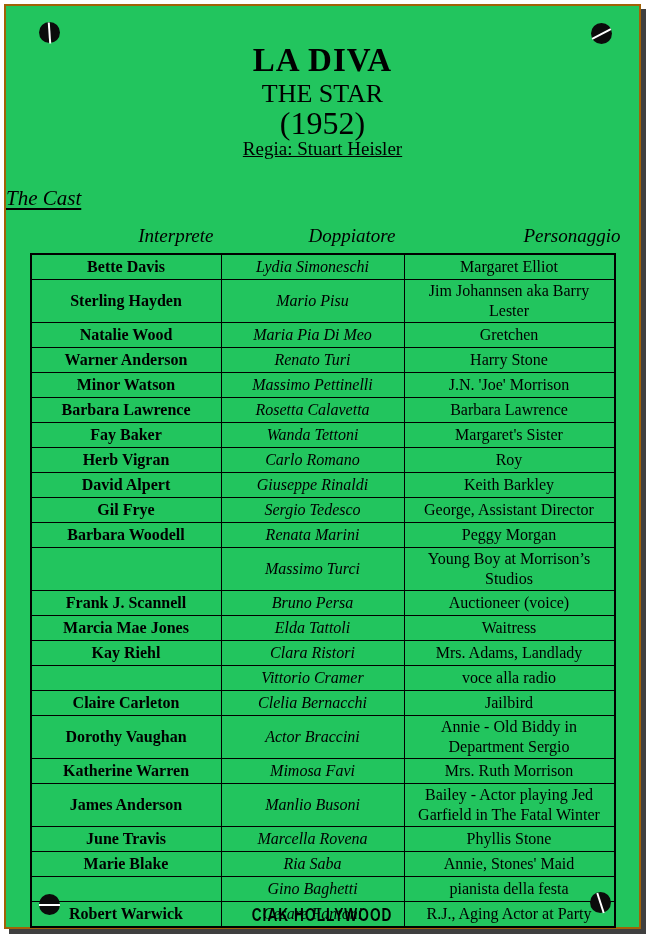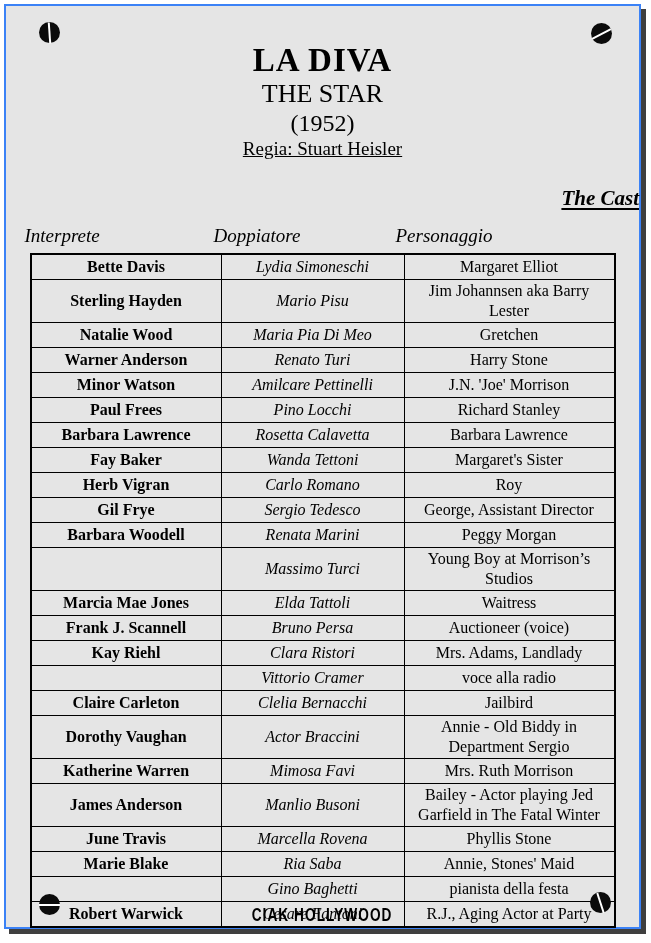--- a/index.html
+++ b/index.html
@@ -7,22 +7,22 @@
     width:651px; height:943px;
     background:#ffffff;
     font-family:"Liberation Serif", serif;
     color:#000;
     position:relative;
     overflow:hidden;
   }
   .sheet {
     position:absolute; left:4px; top:4px;
     width:633px; height:921px;
-    background:#e5e5e5;
-    border:2px solid #3b82f6;
+    background:#22c55e;
+    border:2px solid #a16207;
     box-shadow:5px 5px 0 #3f3f3f;
   }
   
   .screw {
     position:absolute; width:21px; height:21px;
     background:#0b0b0b; border-radius:50%;
   }
   .screw::after {
     content:""; position:absolute;
     left:0px; right:0px; top:50%; height:2px; margin-top:-1px;
@@ -30,37 +30,36 @@
     transform:rotate(var(--slot,0deg));
   }
   .screw-tl { left:33px; top:16px;  --slot:86deg; }
   .screw-tr { left:585px; top:17px; --slot:-27deg; }
   .screw-bl { left:33px; top:888px; --slot:0deg; }
   .screw-br { left:584px; top:886px; --slot:72deg; }
 
   .titles { text-align:center; margin-top:36px; }
   .title-main   { font-size:33px; font-weight:bold; letter-spacing:1px; line-height:36px; }
   .title-sub    { font-size:26px; line-height:31px; }
-  .title-year   { font-size:24px; line-height:28px; }
+  .title-year   { font-size:32px; line-height:28px; }
   .title-regia  { font-size:19px; line-height:23px;text-decoration:underline; }
 
   .cast-heading {
-    text-align:right; margin-top:26px;
+    text-align:left; margin-top:26px;
     font-size:21px; font-style:italic;
     line-height:24px;
-    font-weight:bold;
   }
   .cast-heading span { text-decoration:underline; text-underline-offset:3px; }
 
   .col-headers {
     display:grid;
     grid-template-columns:189px 182px 225px;
     width:596px; margin:15px auto 0;
     font-size:19px; font-style:italic;
-    text-align:left; line-height:22px;
+    text-align:right; line-height:22px;
   }
 
   table.cast {
     border-collapse:collapse;
     table-layout:fixed;
     margin:6px auto 0;
     border:2px solid #000;
   }
   table.cast td {
     border:1px solid #000;
@@ -134,69 +133,69 @@
           <td class="col-doppiatore">Maria Pia Di Meo</td>
           <td class="col-personaggio">Gretchen</td>
         </tr>
         <tr>
           <td class="col-interprete">Warner Anderson</td>
           <td class="col-doppiatore">Renato Turi</td>
           <td class="col-personaggio">Harry Stone</td>
         </tr>
         <tr>
           <td class="col-interprete">Minor Watson</td>
-          <td class="col-doppiatore">Amilcare Pettinelli</td>
+          <td class="col-doppiatore">Massimo Pettinelli</td>
           <td class="col-personaggio">J.N. 'Joe' Morrison</td>
-        </tr>
-        <tr>
-          <td class="col-interprete">Paul Frees</td>
-          <td class="col-doppiatore">Pino Locchi</td>
-          <td class="col-personaggio">Richard Stanley</td>
         </tr>
         <tr>
           <td class="col-interprete">Barbara Lawrence</td>
           <td class="col-doppiatore">Rosetta Calavetta</td>
           <td class="col-personaggio">Barbara Lawrence</td>
         </tr>
         <tr>
           <td class="col-interprete">Fay Baker</td>
           <td class="col-doppiatore">Wanda Tettoni</td>
           <td class="col-personaggio">Margaret's Sister</td>
         </tr>
         <tr>
           <td class="col-interprete">Herb Vigran</td>
           <td class="col-doppiatore">Carlo Romano</td>
           <td class="col-personaggio">Roy</td>
         </tr>
         <tr>
+          <td class="col-interprete">David Alpert</td>
+          <td class="col-doppiatore">Giuseppe Rinaldi</td>
+          <td class="col-personaggio">Keith Barkley</td>
+        </tr>
+        <tr>
           <td class="col-interprete">Gil Frye</td>
           <td class="col-doppiatore">Sergio Tedesco</td>
           <td class="col-personaggio">George, Assistant Director</td>
         </tr>
         <tr>
           <td class="col-interprete">Barbara Woodell</td>
           <td class="col-doppiatore">Renata Marini</td>
           <td class="col-personaggio">Peggy Morgan</td>
         </tr>
         <tr>
           <td class="col-interprete"></td>
           <td class="col-doppiatore">Massimo Turci</td>
           <td class="col-personaggio">Young Boy at Morrison’s Studios</td>
         </tr>
         <tr>
+          <td class="col-interprete">Frank J. Scannell</td>
+          <td class="col-doppiatore">Bruno Persa</td>
+          <td class="col-personaggio">Auctioneer (voice)</td>
+        </tr>
+        <tr>
           <td class="col-interprete">Marcia Mae Jones</td>
           <td class="col-doppiatore">Elda Tattoli</td>
           <td class="col-personaggio">Waitress</td>
         </tr>
         <tr>
-          <td class="col-interprete">Frank J. Scannell</td>
-          <td class="col-doppiatore">Bruno Persa</td>
-          <td class="col-personaggio">Auctioneer (voice)</td>
-        </tr>
-        <tr>
           <td class="col-interprete">Kay Riehl</td>
           <td class="col-doppiatore">Clara Ristori</td>
           <td class="col-personaggio">Mrs. Adams, Landlady</td>
         </tr>
         <tr>
           <td class="col-interprete"></td>
           <td class="col-doppiatore">Vittorio Cramer</td>
           <td class="col-personaggio">voce alla radio</td>
         </tr>
         <tr>

